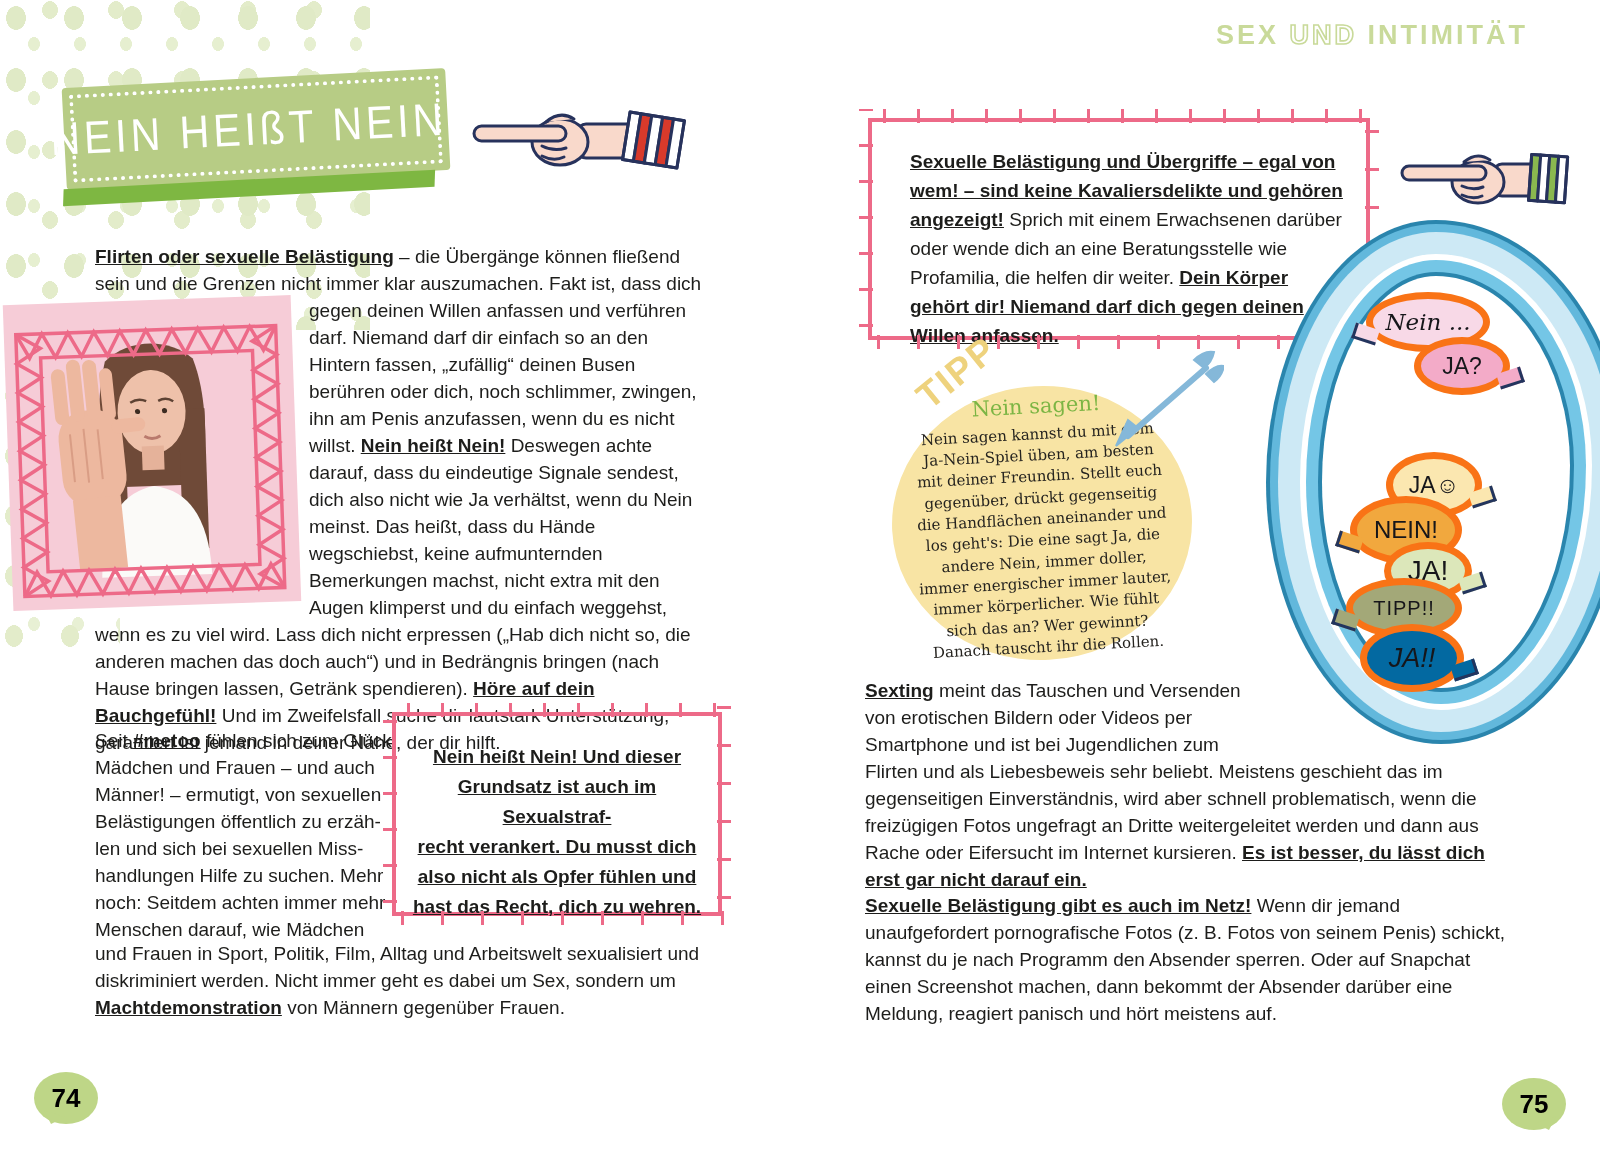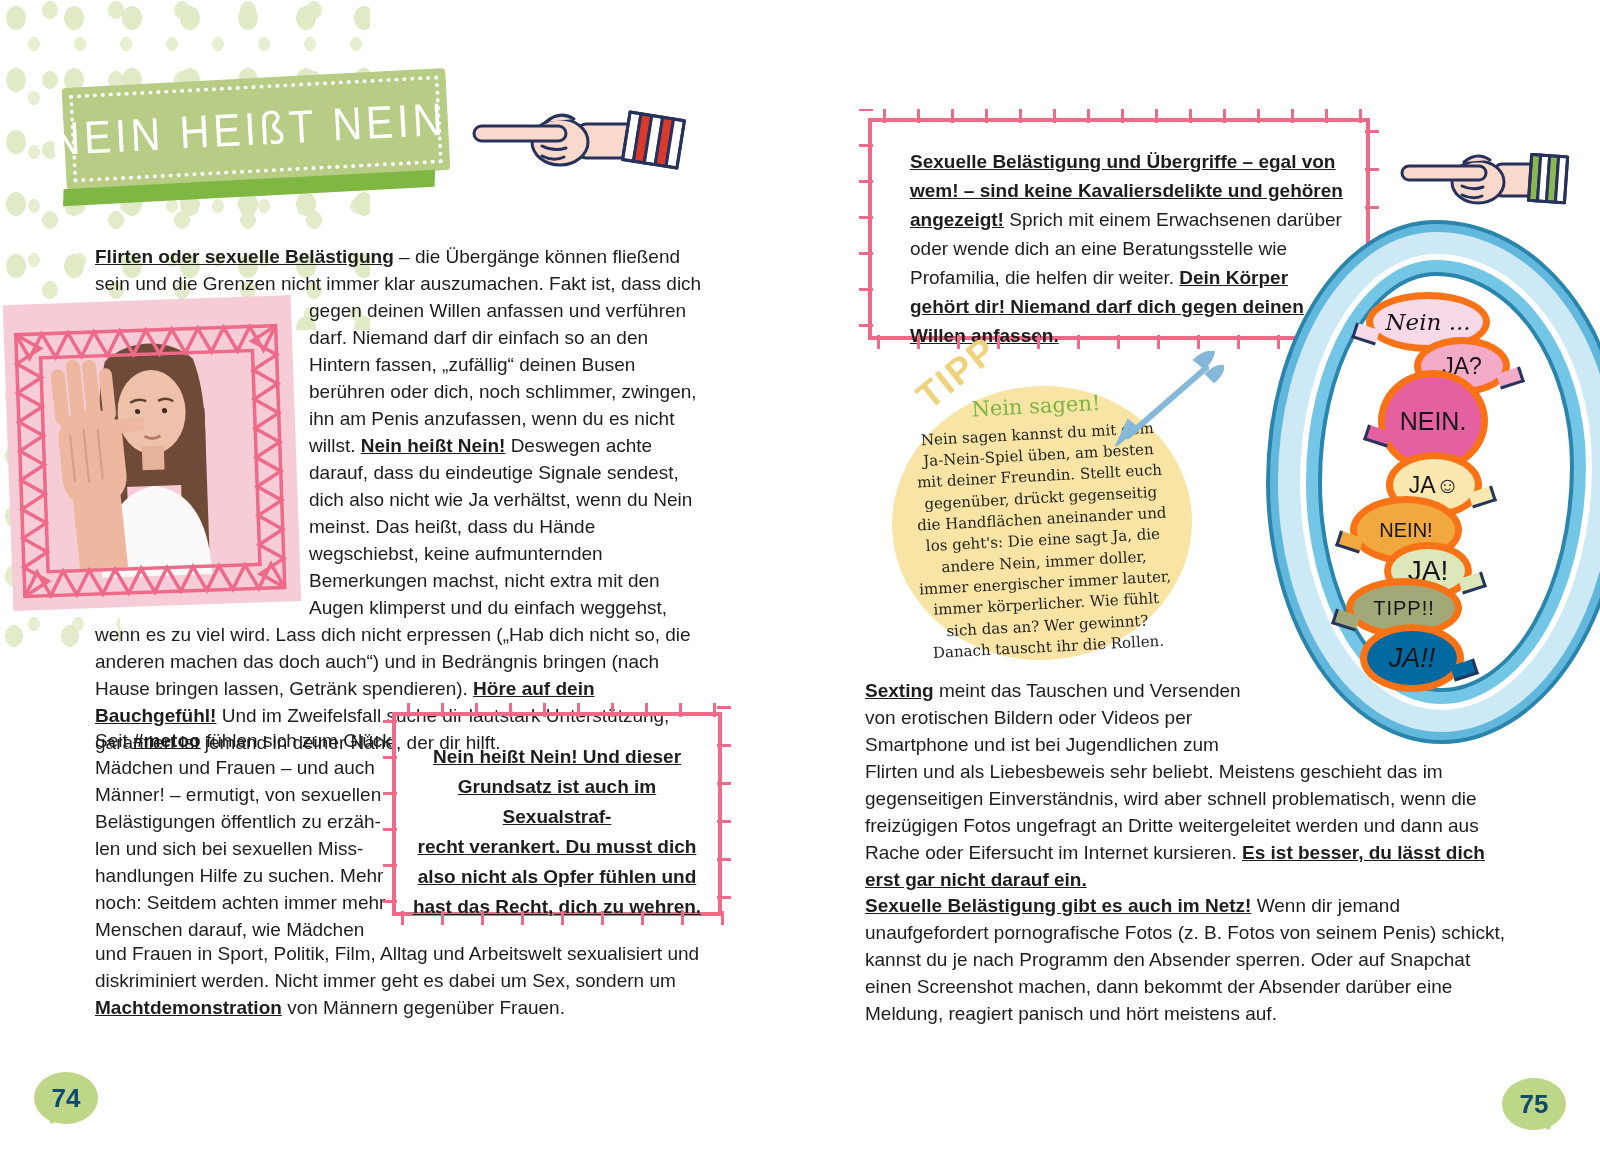--- a/index.html
+++ b/index.html
@@ -75,46 +75,51 @@
      border:7px solid #f97316;border-radius:50%;font-weight:normal;z-index:4;color:#16161a;}
   .bub.tl::after,.bub.tr::after{content:"";position:absolute;top:58%;width:22px;height:13px;
      background:inherit;border-bottom:3px solid #23355e;}
   .bub.tl::after{left:-20px;transform:rotate(18deg);border-left:3px solid #23355e;}
   .bub.tr::after{right:-20px;transform:rotate(-18deg);border-right:3px solid #23355e;}
   .b1{left:1366px;top:292px;width:110px;height:46px;background:#f8d9e7;
       font-family:"DejaVu Serif",serif;font-style:italic;font-size:23px;}
   .b2{left:1414px;top:337px;width:82px;height:44px;background:#f3abc8;font-size:23px;}
   .b3{left:1378px;top:370px;width:96px;height:88px;background:#e560a1;font-size:25px;}
   .b4{left:1386px;top:452px;width:82px;height:52px;background:#fbe7b0;font-size:23px;}
-  .b5{left:1350px;top:496px;width:98px;height:54px;background:#f1a83e;font-size:20px;}
+  .b5{left:1350px;top:496px;width:98px;height:54px;background:#f1a83e;font-size:24px;}
   .b6{left:1384px;top:542px;width:74px;height:44px;background:#dce7ba;font-size:28px;}
   .b7{left:1346px;top:578px;width:102px;height:46px;background:#a3a878;font-size:20px;letter-spacing:1px;}
   .b8{left:1360px;top:624px;width:90px;height:54px;background:#0369a1;
       font-style:italic;font-size:27px;}
 
   
   .pagenum{position:absolute;width:64px;height:52px;background:#bed687;border-radius:50%;
-     display:flex;align-items:center;justify-content:center;color:#0c4a6e;font-weight:bold;font-size:26px;z-index:2;}
+     display:flex;align-items:center;justify-content:center;color:#000000;font-weight:bold;font-size:26px;z-index:2;}
   .pagenum::after{content:"";position:absolute;bottom:-11px;width:0;height:0;border:11px solid transparent;}
   .pn-left{left:34px;top:1072px;}
   .pn-left::after{left:6px;border-top-color:#bed687;transform:rotate(18deg);}
   .pn-right{left:1502px;top:1078px;}
   .pn-right::after{right:6px;border-top-color:#bed687;transform:rotate(-18deg);}
 
   .hand{position:absolute;z-index:3;}
   .arrow{position:absolute;left:1098px;top:350px;z-index:3;}
 </style>
 </head>
 <body>
 
 <div class="spread">
 
   <div class="dots"></div>
   <div class="dots2"></div>
 
+  <div class="sect">
+    <span>SEX</span>
+    <span class="outline">UND</span>
+    <span>INTIMITÄT</span>
+  </div>
 
   <div class="banner">
     <div class="banner-inner">
       <h1>NEIN HEIßT NEIN!</h1>
     </div>
   </div>
 
   <svg class="hand" style="left:468px;top:100px" width="218" height="78" viewBox="0 0 218 78">
     <g stroke="#27325c" stroke-width="3" stroke-linejoin="round" stroke-linecap="round">
       <rect x="110" y="24" width="60" height="34" rx="8" fill="#f9d9cb"></rect>
@@ -217,21 +222,20 @@
       <line x1="108" y1="18" x2="30" y2="86"></line>
       <path d="M18,96 L40,78 L30,70 Z" stroke-width="2"></path>
       <path d="M96,10 q10,-10 20,-8 q-2,10 -10,16 Z" stroke-width="2"></path>
       <path d="M108,24 q10,-10 18,-8 q-2,10 -10,16 Z" stroke-width="2"></path>
     </g>
   </svg>
 
   <div class="cloud"></div>
   <div class="bub b1 tl">Nein ...</div>
   <div class="bub b2 tr">JA?</div>
-  <div class="bub b3 tl">NEIN.</div>
   <div class="bub b4 tr">JA☺</div>
   <div class="bub b5 tl">NEIN!</div>
   <div class="bub b6 tr">JA!</div>
   <div class="bub b7 tl">TIPP!!</div>
   <div class="bub b8 tr">JA!!</div>
 
   <div class="txt" style="left:865px;top:677px;width:628px;z-index:2">
     <div class="cloud-spacer"></div>
     <span><b>Sexting</b> meint das Tauschen und Versenden von erotischen Bildern oder Videos per Smartphone und ist bei Jugendlichen zum Flirten und als Liebesbeweis sehr beliebt. Meistens geschieht das im gegenseitigen Einverständnis, wird aber schnell problematisch, wenn die freizügigen Fotos ungefragt an Dritte weitergeleitet werden und dann aus Rache oder Eifersucht im Internet kursieren. <b>Es ist besser, du lässt dich erst gar nicht darauf ein.</b></span>
   </div>

